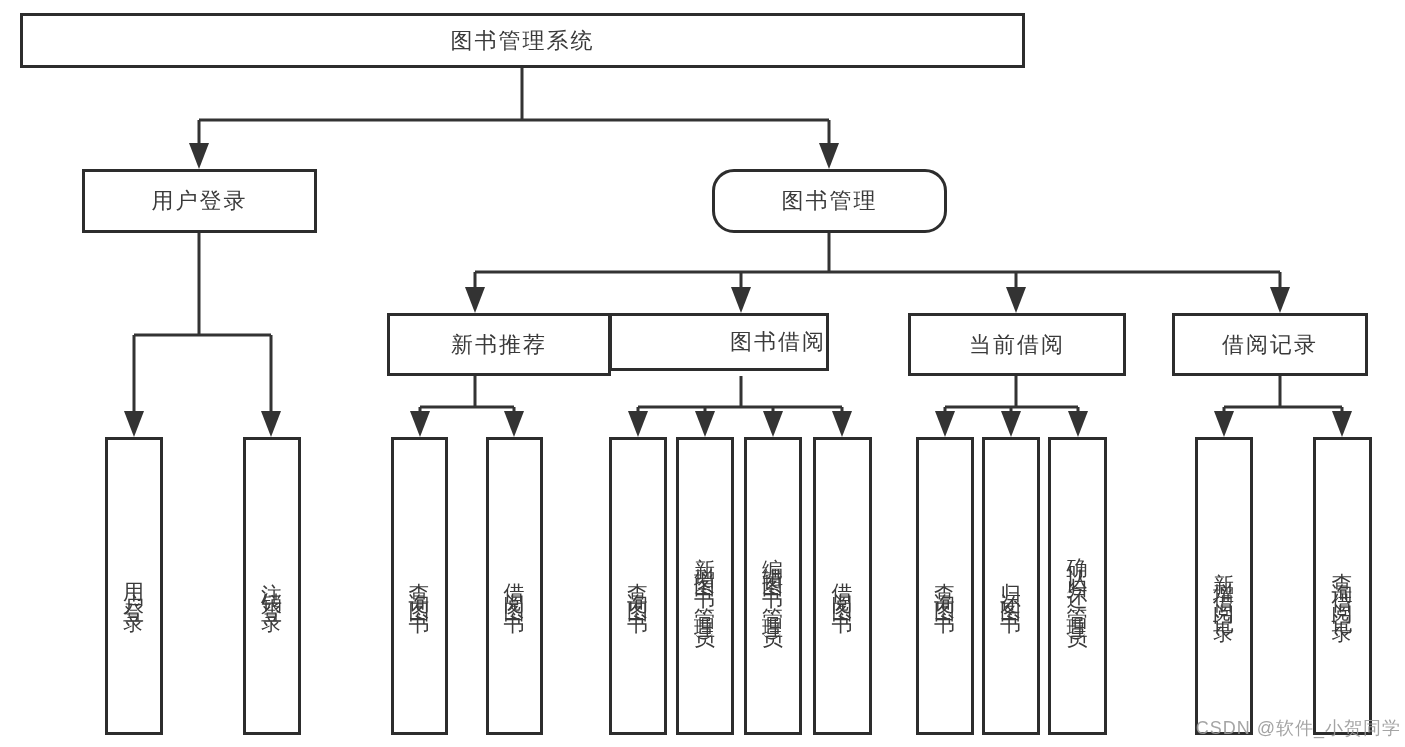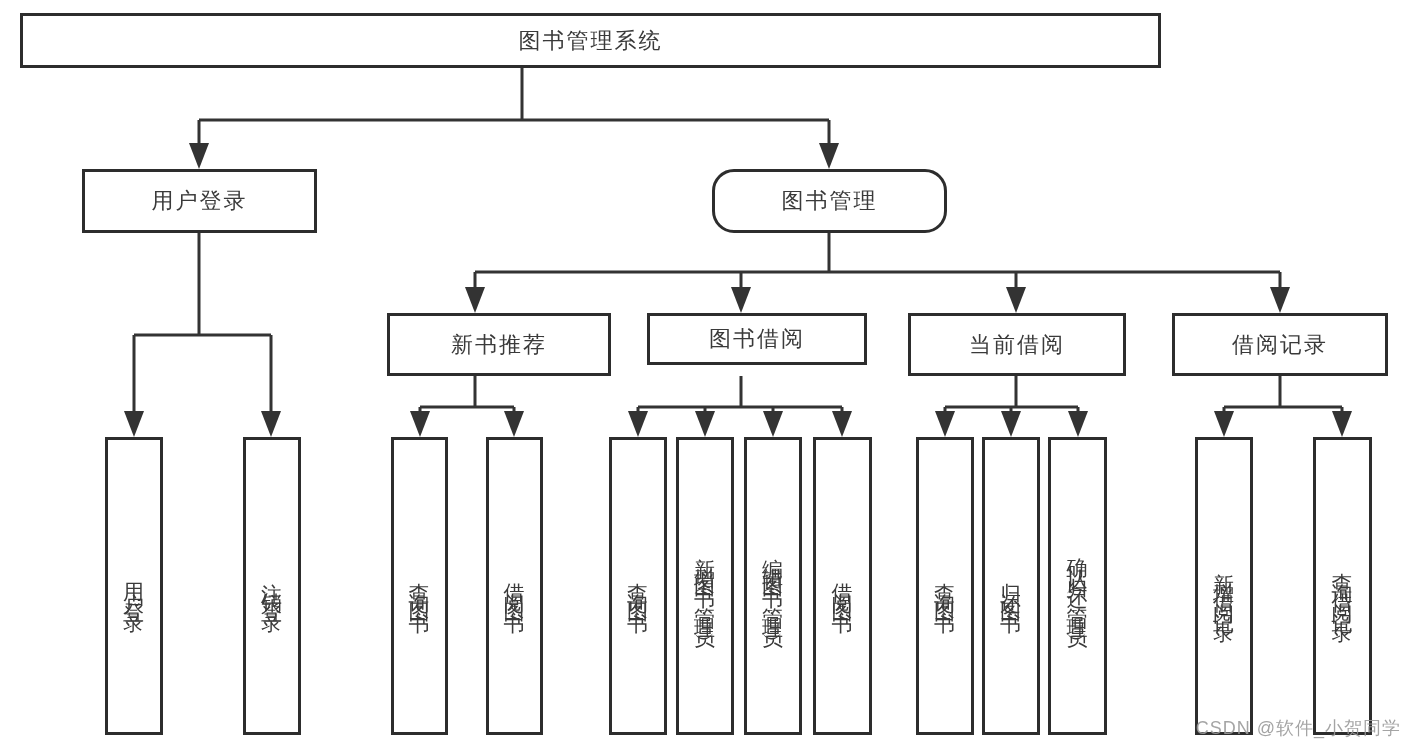--- a/index.html
+++ b/index.html
@@ -53,28 +53,28 @@
   .vnode .vtext {
     writing-mode: vertical-rl;
     text-orientation: mixed;
     font-size: 21px;
     line-height: 1;
     letter-spacing: 10px;
     white-space: nowrap;
   }
 
   
-  .n-root            { left: 20px;   top: 13px;  width: 1141px; height: 55px; }
+  .n-root            { left: 20px;   top: 13px;  width: 1005px; height: 55px; }
   .n-user-login      { left: 82px;   top: 169px; width: 235px;  height: 64px; }
   .n-book-mgmt       { left: 712px;  top: 169px; width: 235px;  height: 64px; border-radius: 22px; }
 
   .n-new-book        { left: 363px;  top: 313px; width: 224px;  height: 63px; margin-left: 24px; }
-  .n-book-borrow     { left: 647px;  top: 313px; width: 220px;  height: 52px; }
+  .n-book-borrow     { left: 609px;  top: 313px; width: 220px;  height: 58px; justify-content: flex-end; }
   .n-current-borrow  { left: 908px;  top: 313px; width: 218px;  height: 63px; }
-  .n-borrow-records  { left: 1172px; top: 313px; width: 216px;  height: 63px; }
+  .n-borrow-records  { left: 1172px; top: 313px; width: 196px;  height: 63px; }
 
   .leaf { top: 437px; height: 298px; }
   .l-g1a { left: 105px;  width: 58px; }
   .l-g1b { left: 243px;  width: 58px; }
   .l-g2a { left: 391px;  width: 57px; }
   .l-g2b { left: 486px;  width: 57px; }
   .l-g3a { left: 609px;  width: 58px; }
   .l-g3b { left: 676px;  width: 58px; }
   .l-g3c { left: 744px;  width: 58px; }
   .l-g3d { left: 813px;  width: 59px; }

